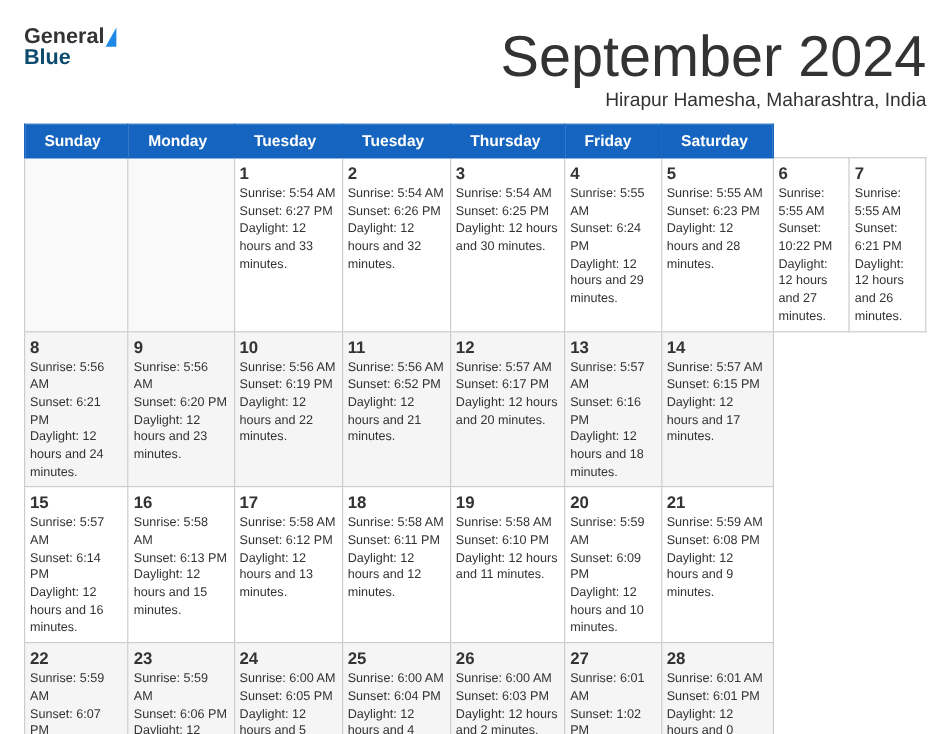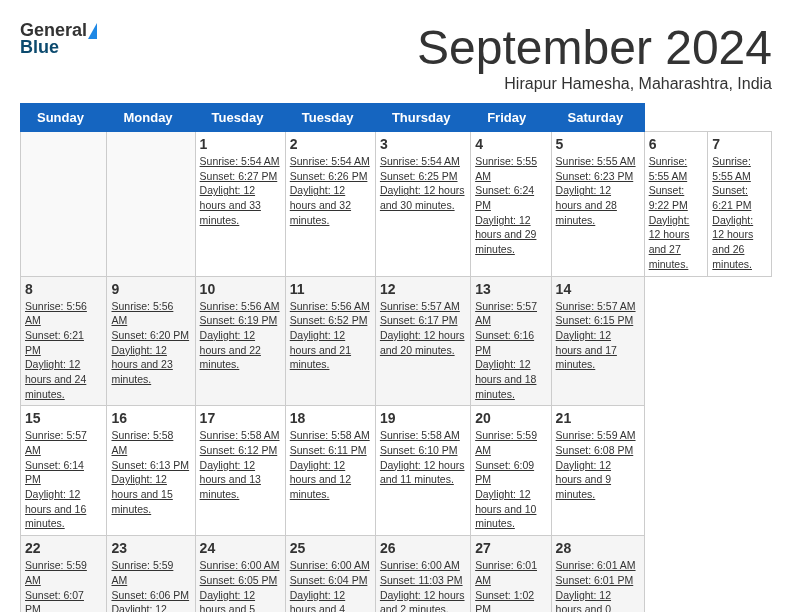--- a/index.html
+++ b/index.html
@@ -62,21 +62,20 @@
       font-size: 14px;
       font-weight: bold;
       color: #333;
       display: block;
       margin-bottom: 2px;
     }
     .day-info {
       font-size: 10.5px;
       color: #333;
       line-height: 1.4;
-      text-decoration: underline;
     }
     .empty-cell {
       background: #f9f9f9 !important;
     }
   </style>
 </head>
 <body>
 
 <div class="header-area">
   <div class="logo">
@@ -145,21 +144,21 @@
           <div class="day-info">
             <span>Sunrise: 5:55 AM</span><br>
             <span>Sunset: 6:23 PM</span><br>
             <span>Daylight: 12 hours and 28 minutes.</span>
           </div>
         </td>
         <td>
           <span class="day-number">6</span>
           <div class="day-info">
             <span>Sunrise: 5:55 AM</span><br>
-            <span>Sunset: 9:22 PM</span><br>
+            <span>Sunset: 10:22 PM</span><br>
             <span>Daylight: 12 hours and 27 minutes.</span>
           </div>
         </td>
         <td>
           <span class="day-number">7</span>
           <div class="day-info">
             <span>Sunrise: 5:55 AM</span><br>
             <span>Sunset: 6:21 PM</span><br>
             <span>Daylight: 12 hours and 26 minutes.</span>
           </div>
@@ -311,21 +310,21 @@
           <div class="day-info">
             <span>Sunrise: 6:00 AM</span><br>
             <span>Sunset: 6:04 PM</span><br>
             <span>Daylight: 12 hours and 4 minutes.</span>
           </div>
         </td>
         <td>
           <span class="day-number">26</span>
           <div class="day-info">
             <span>Sunrise: 6:00 AM</span><br>
-            <span>Sunset: 11:03 PM</span><br>
+            <span>Sunset: 6:03 PM</span><br>
             <span>Daylight: 12 hours and 2 minutes.</span>
           </div>
         </td>
         <td>
           <span class="day-number">27</span>
           <div class="day-info">
             <span>Sunrise: 6:01 AM</span><br>
             <span>Sunset: 1:02 PM</span><br>
             <span>Daylight: 12 hours and 1 minute.</span>
           </div>

